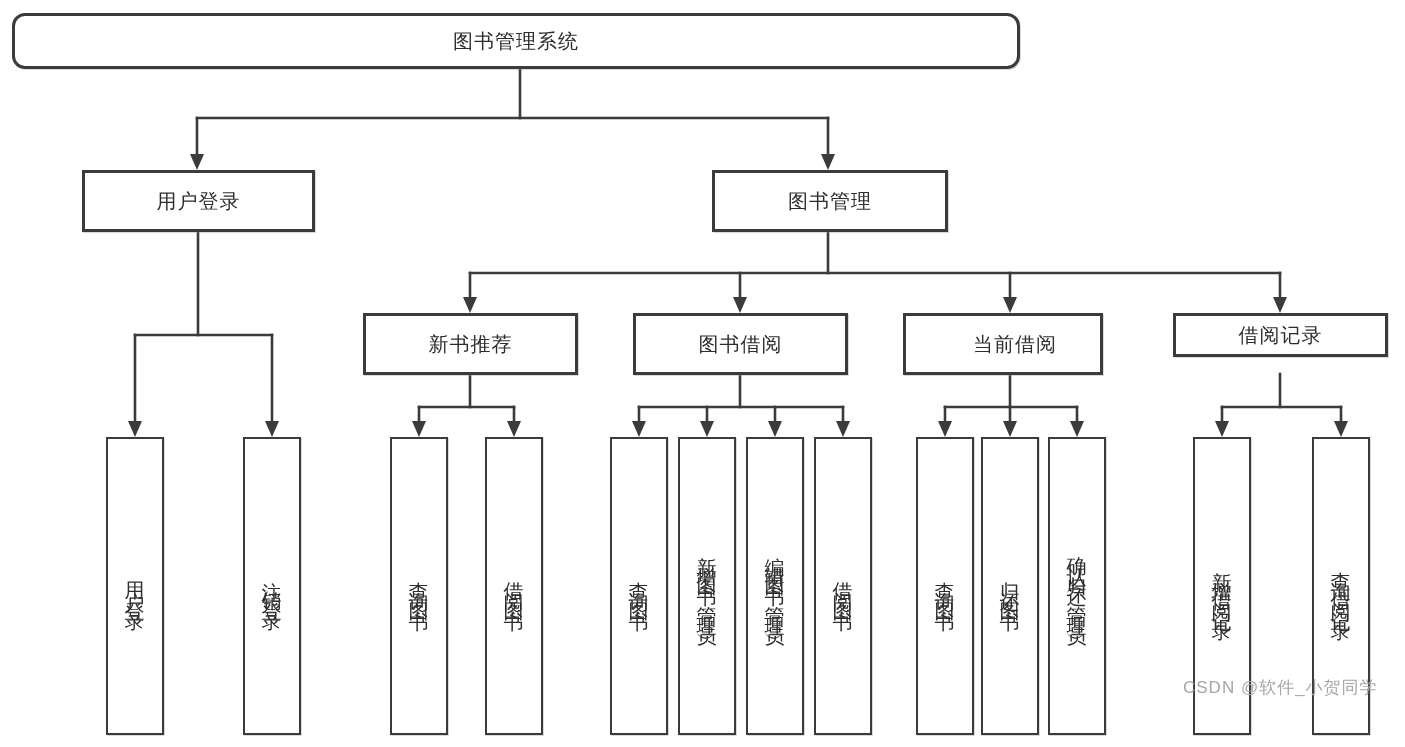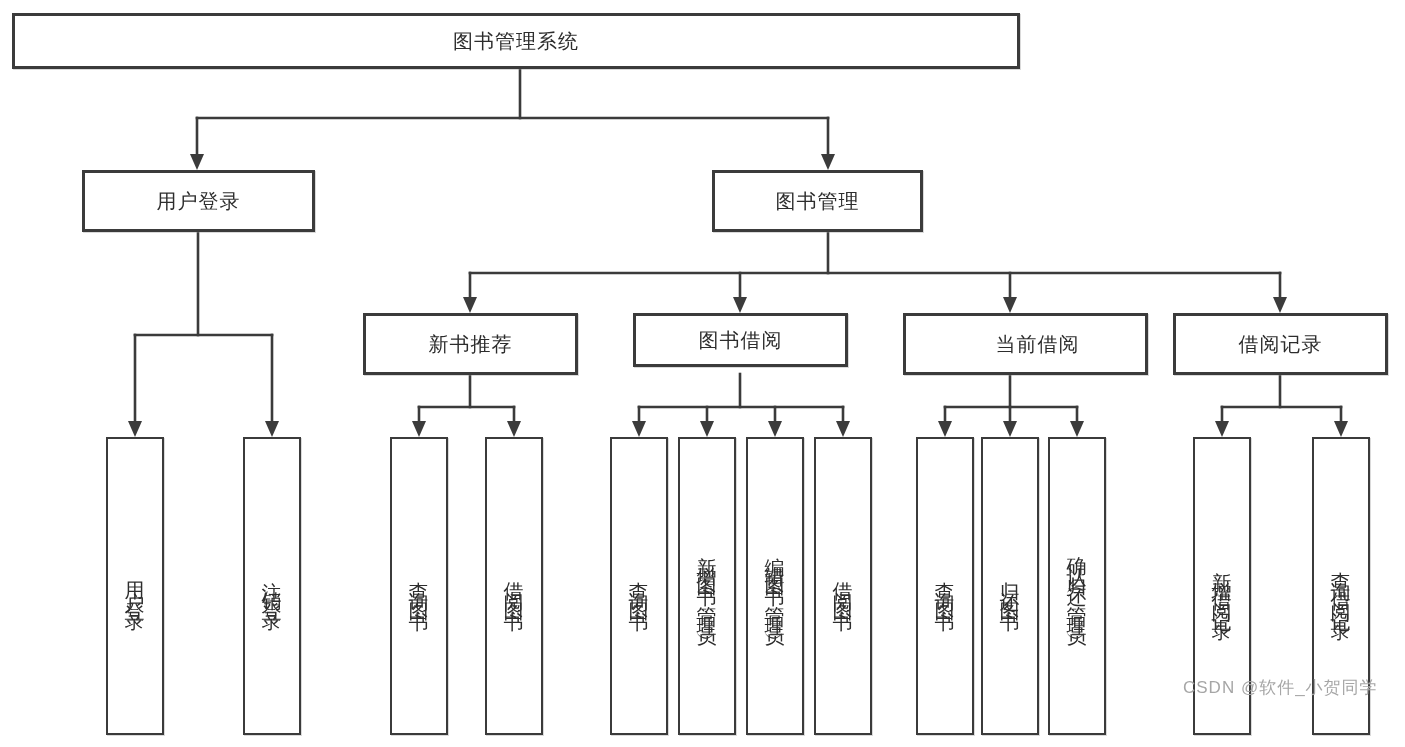--- a/index.html
+++ b/index.html
@@ -113,41 +113,41 @@
     <polygon class="tri" points="1070,421 1084,421 1077,437"></polygon>
 
     <line class="ln" x1="1280" y1="374" x2="1280" y2="407"></line>
     <line class="ln" x1="1222" y1="407" x2="1341" y2="407"></line>
     <line class="ln" x1="1222" y1="407" x2="1222" y2="423"></line>
     <line class="ln" x1="1341" y1="407" x2="1341" y2="423"></line>
     <polygon class="tri" points="1215,421 1229,421 1222,437"></polygon>
     <polygon class="tri" points="1334,421 1348,421 1341,437"></polygon>
   </svg>
 
-  <div class="box" style="left:12px; top:13px; width:1008px; height:56px;">
+  <div class="box" style="left:12px; top:13px; width:1008px; height:56px;border-radius:13px;">
     <span class="hlabel">图书管理系统</span>
   </div>
 
   <div class="box" style="left:82px; top:170px; width:233px; height:62px;">
     <span class="hlabel">用户登录</span>
   </div>
-  <div class="box" style="left:712px; top:170px; width:211px; height:62px;">
+  <div class="box" style="left:712px; top:170px; width:236px; height:62px;">
     <span class="hlabel">图书管理</span>
   </div>
 
   <div class="box" style="left:363px; top:313px; width:215px; height:62px;justify-content:center;">
     <span class="hlabel">新书推荐</span>
   </div>
-  <div class="box" style="left:633px; top:313px; width:215px; height:54px;">
+  <div class="box" style="left:633px; top:313px; width:215px; height:62px;">
     <span class="hlabel">图书借阅</span>
   </div>
-  <div class="box" style="left:903px; top:313px; width:245px; height:62px;padding-left:24px;">
+  <div class="box" style="left:903px; top:313px; width:200px; height:62px;padding-left:24px;">
     <span class="hlabel">当前借阅</span>
   </div>
-  <div class="box" style="left:1173px; top:313px; width:215px; height:62px;">
+  <div class="box" style="left:1173px; top:313px; width:215px; height:44px;">
     <span class="hlabel">借阅记录</span>
   </div>
 
   <div class="box leaf" style="left:106px; top:437px; width:58px; height:298px;">
     <span class="vlabel">用户登录</span>
   </div>
   <div class="box leaf" style="left:243px; top:437px; width:58px; height:298px;">
     <span class="vlabel">注销登录</span>
   </div>
 

